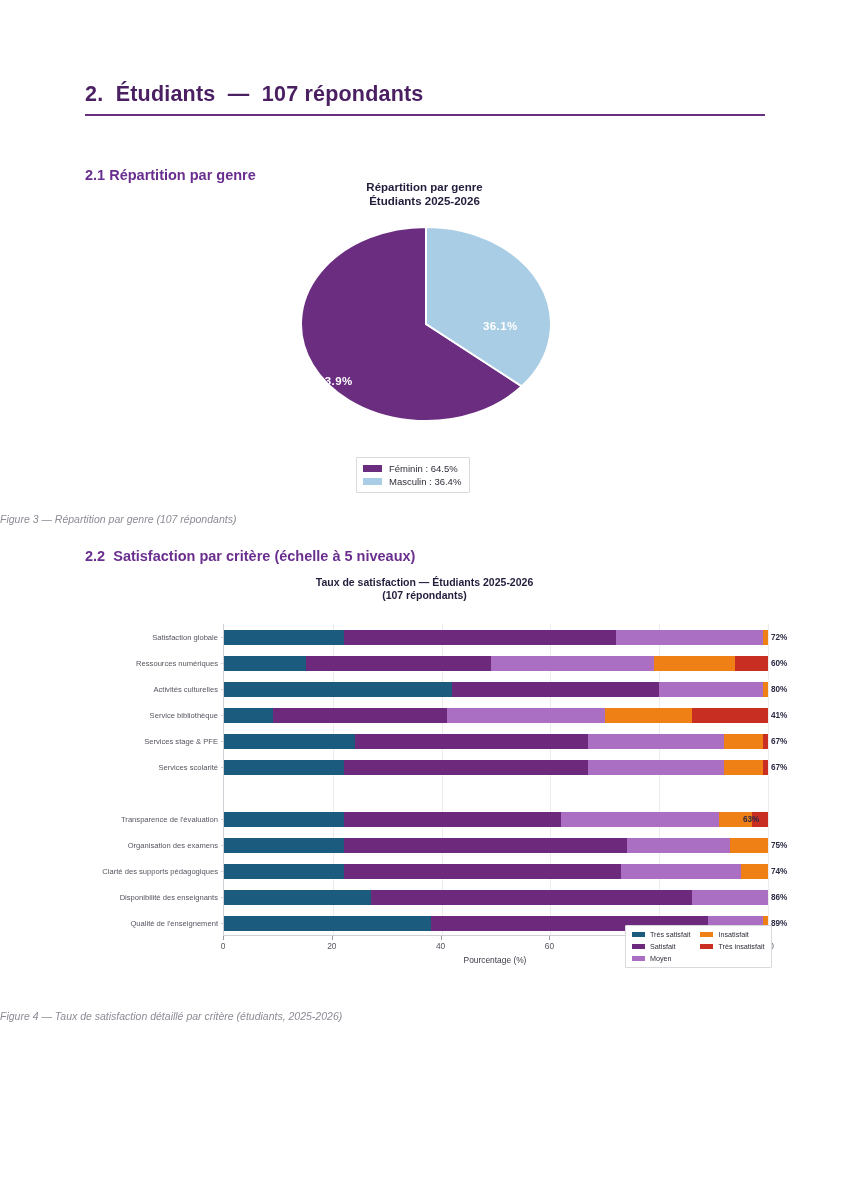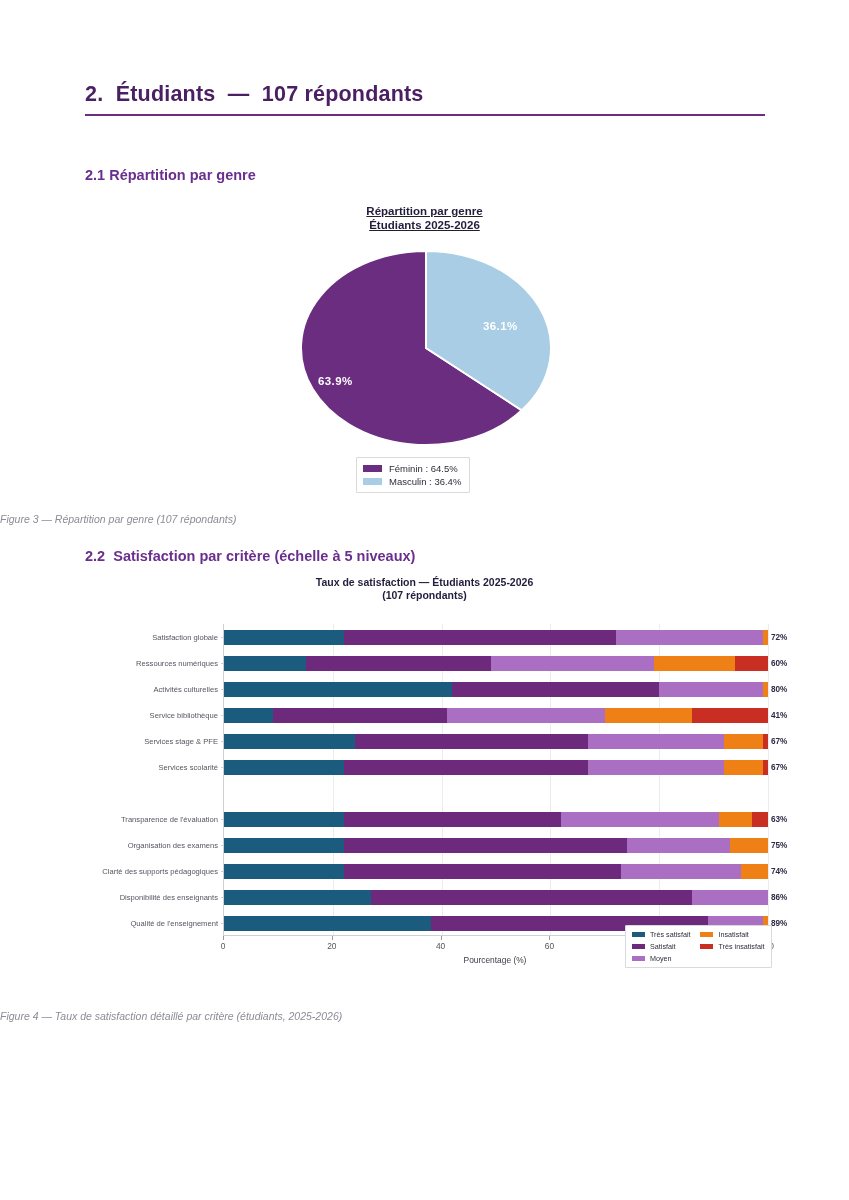--- a/index.html
+++ b/index.html
@@ -39,21 +39,21 @@
 
   
   .caption{
     position:absolute;width:849px;left:0;text-align:left;
     font-size:10.5px;font-style:italic;color:#8c8c96;
   }
   #cap3{top:513px;}
   #cap4{top:1010px;}
 
   
-  .pie-fig{position:absolute;left:0;top:204px;width:849px;height:305px;text-decoration:underline;}
+  .pie-fig{position:absolute;left:0;top:180px;width:849px;height:305px;}
   .pie-title{
     text-align:center;font-size:11.5px;font-weight:bold;color:#241c3c;
     line-height:14px;white-space:pre-line;
   }
   .pie-area{position:relative;width:849px;height:215px;}
   .pie{
     position:absolute;left:292px;top:14px;width:268px;height:205px;
   }
   .pie-svg{display:block;}
   .pie-lbl{
@@ -240,21 +240,21 @@
             <span class="vallbl" style="left: 544px;">67%</span>
           </div>
           <div class="row" style="top: 187.5px;">
             <span class="ytick"></span>
             <span class="ylabel">Transparence de l'évaluation</span>
             <span class="seg" style="left: 0px; width: 119.68px; background: rgb(26, 91, 126);"></span>
             <span class="seg" style="left: 119.68px; width: 217.6px; background: rgb(109, 42, 124);"></span>
             <span class="seg" style="left: 337.28px; width: 157.76px; background: rgb(170, 111, 195);"></span>
             <span class="seg" style="left: 495.04px; width: 32.64px; background: rgb(239, 128, 22);"></span>
             <span class="seg" style="left: 527.68px; width: 16.32px; background: rgb(201, 46, 34);"></span>
-            <span class="vallbl" style="left: 544px;">63%</span>
+            <span class="vallbl" style="left: 516px;">63%</span>
           </div>
           <div class="row" style="top: 213.5px;">
             <span class="ytick"></span>
             <span class="ylabel">Organisation des examens</span>
             <span class="seg" style="left: 0px; width: 119.68px; background: rgb(26, 91, 126);"></span>
             <span class="seg" style="left: 119.68px; width: 282.88px; background: rgb(109, 42, 124);"></span>
             <span class="seg" style="left: 402.56px; width: 103.36px; background: rgb(170, 111, 195);"></span>
             <span class="seg" style="left: 505.92px; width: 38.08px; background: rgb(239, 128, 22);"></span>
             <span class="vallbl" style="left: 544px;">75%</span>
           </div>

